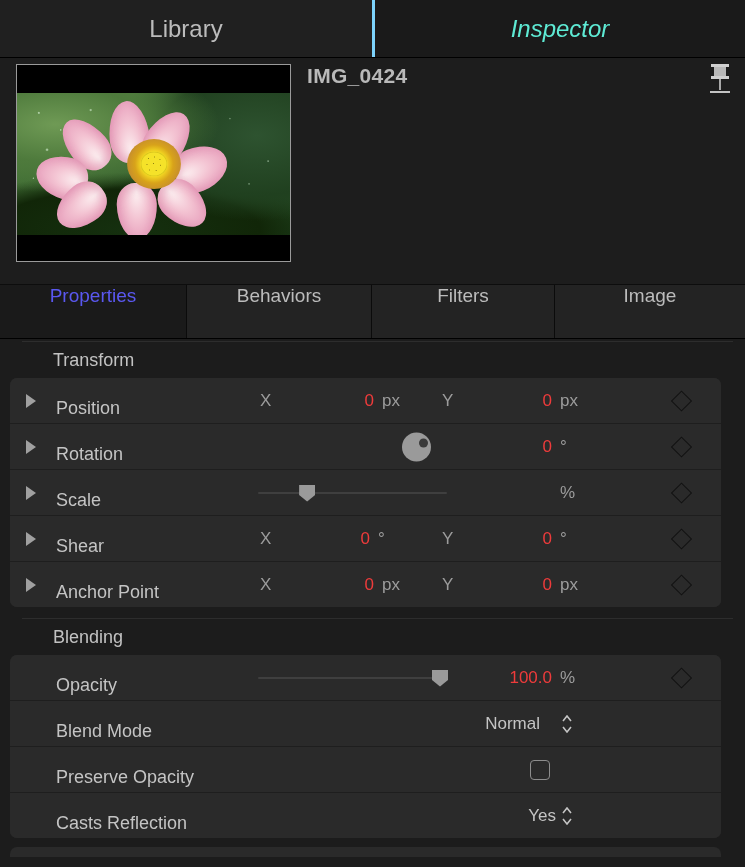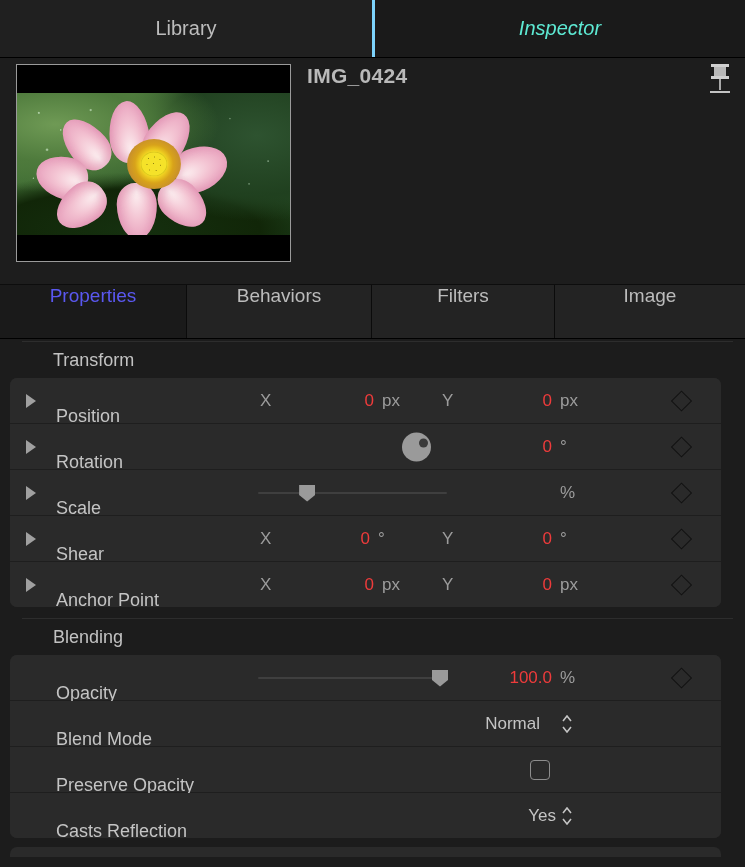--- a/index.html
+++ b/index.html
@@ -21,21 +21,21 @@
     display: flex;
     height: 57px;
     background: #1d1d1d;
     border-bottom: 1px solid #000;
   }
   .panel-tab {
     flex: 0 0 372px;
     display: flex;
     align-items: center;
     justify-content: center;
-    font-size: 20px;
+    font-size: 24px;
     color: #bcbcbc;
     background: #202020;
     box-sizing: border-box;
   }
   .panel-tab.alt {
     flex: 1 1 auto;
     background: #1a1a1a;
     color: #5eead4;
     border-left: 3px solid #7dd3fc;
     font-style: italic;
@@ -209,21 +209,21 @@
     top: 50%;
     transform: translateY(-50%);
     width: 0; height: 0;
     border-left: 10px solid #a0a0a0;
     border-top: 7px solid transparent;
     border-bottom: 7px solid transparent;
   }
   .row-label {
     position: absolute;
     left: 46px;
-    top: 16px;
+    top: 8px;
     height: 45px;
     line-height: 45px;
     font-size: 18px;
     color: #c4c4c4;
     white-space: nowrap;
   }
   .row-label.noarrow { left: 46px; }
 
   .axis-label {
     position: absolute;

